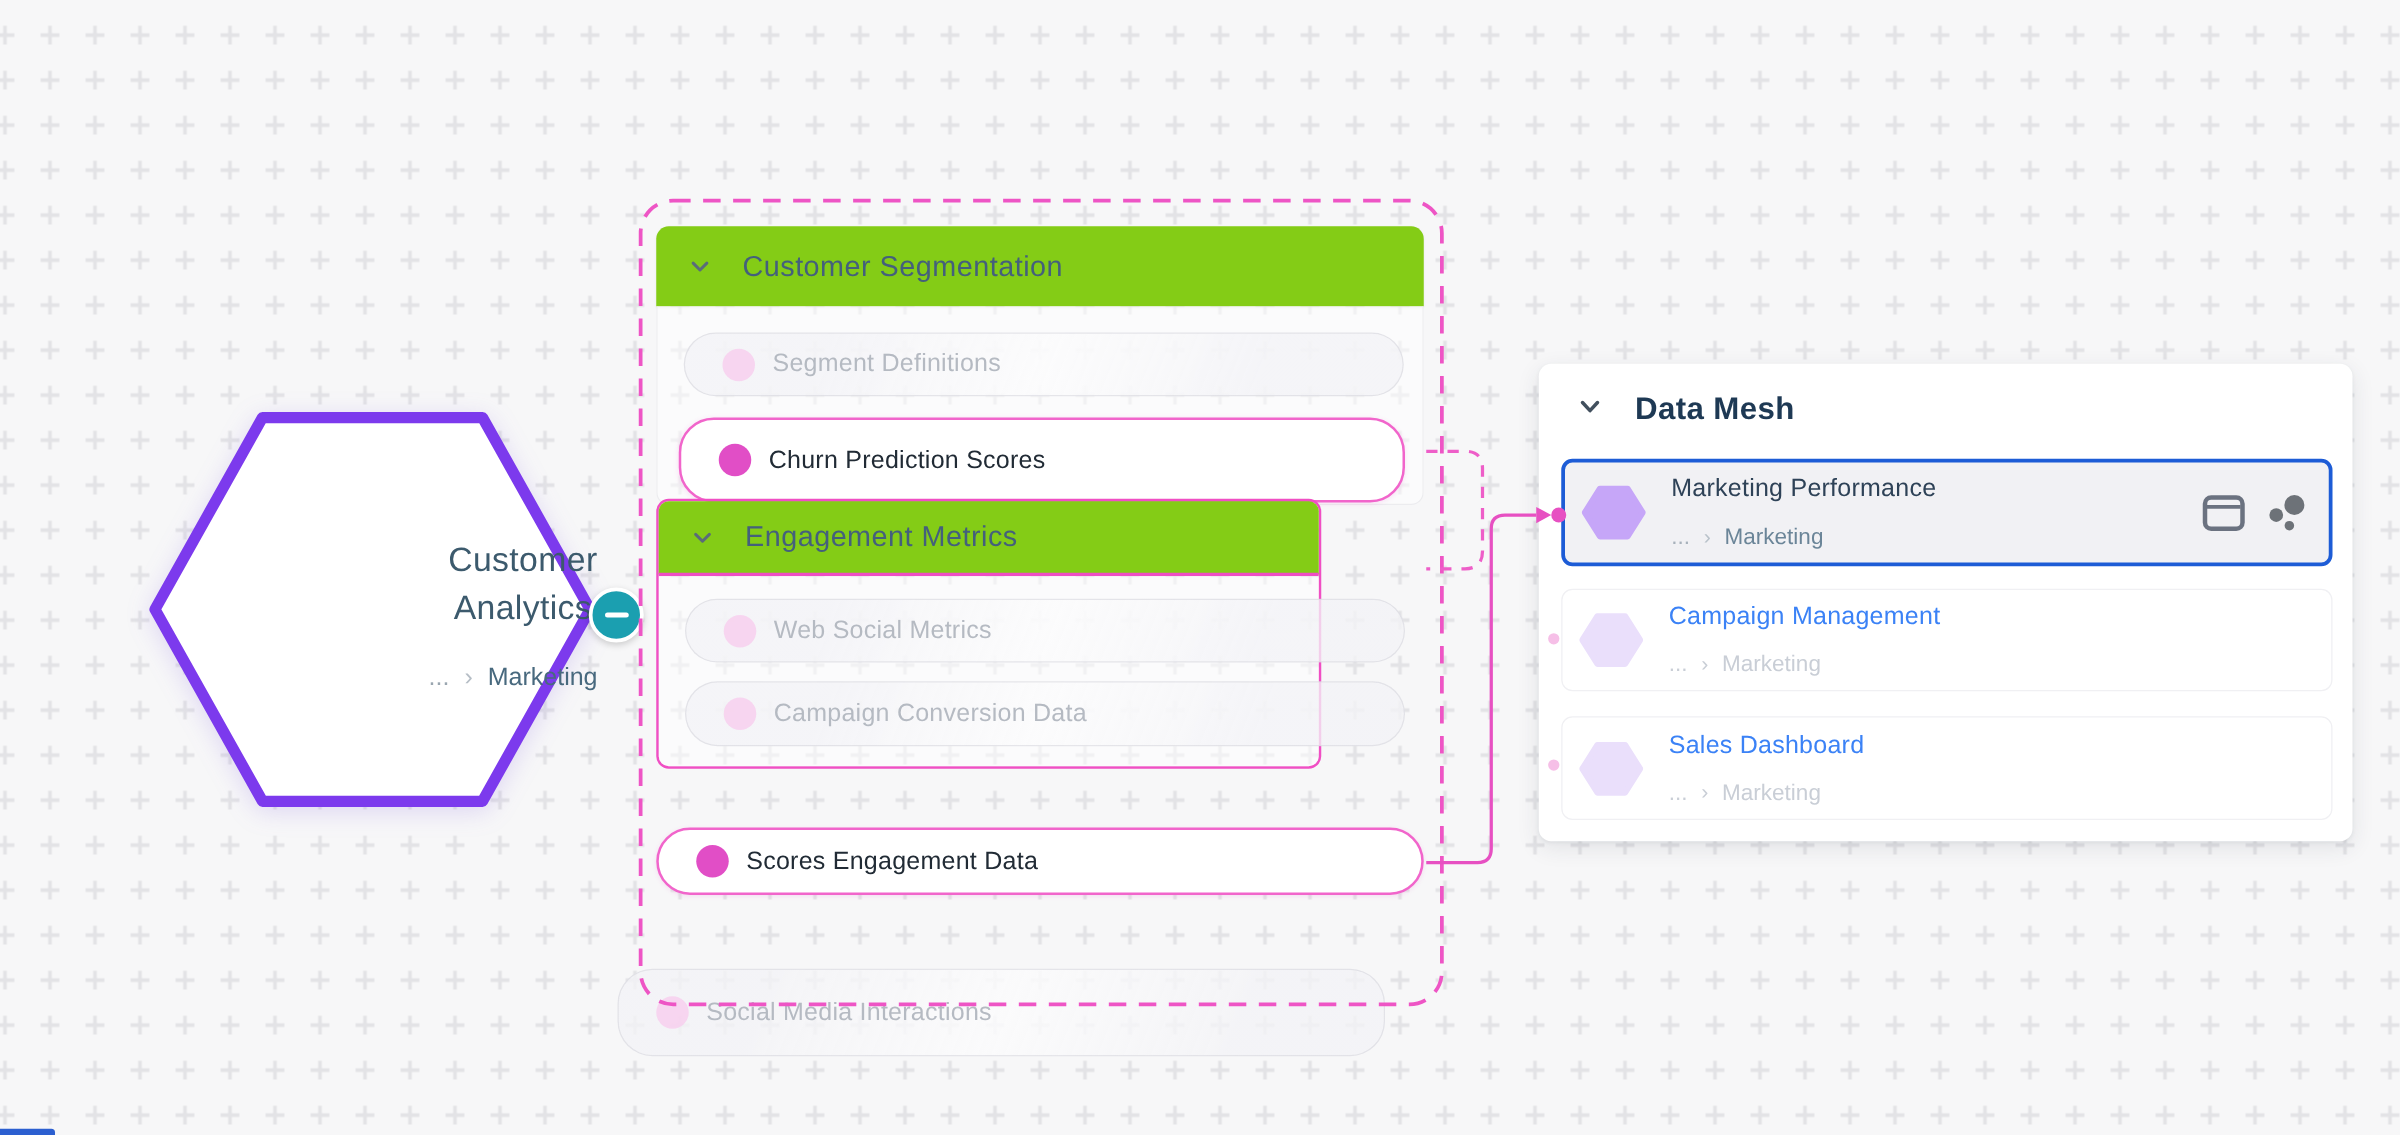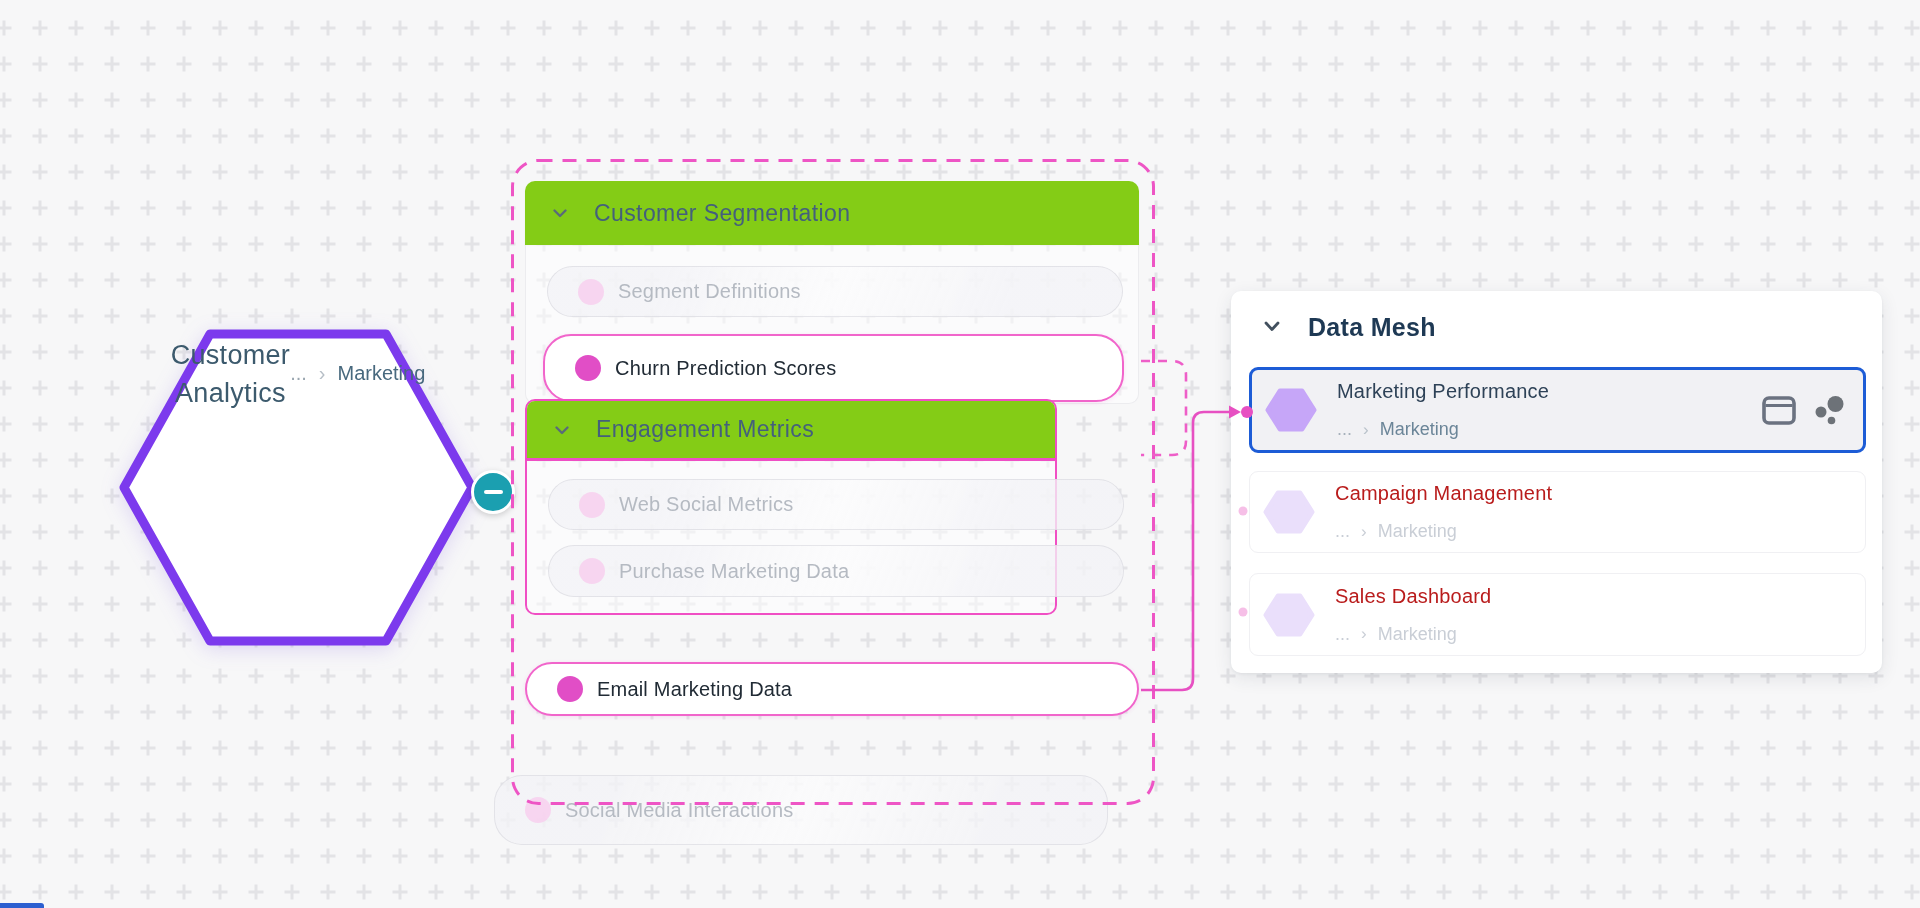--- a/index.html
+++ b/index.html
@@ -7,21 +7,21 @@
   body { font-family:"Liberation Sans", sans-serif; }
 
   .canvas { position:relative; width:1920px; height:908px; overflow:hidden; background:#f7f7f8; }
 
   svg.bg-grid { position:absolute; inset:0; z-index:0; }
   svg.overlay { position:absolute; inset:0; z-index:6; pointer-events:none; }
 
   
   .hex-node { position:absolute; left:118px; top:328px; width:360px; height:319px; z-index:2; }
   .hex-node svg.hex-shape { position:absolute; inset:0; filter:drop-shadow(0 4px 10px rgba(110,70,220,.18)); }
-  .hex-content { position:absolute; inset:0; display:flex; flex-direction:row; align-items:flex-start; justify-content:center; padding-top:8px; }
+  .hex-content { position:absolute; inset:0; display:flex; flex-direction:column; align-items:flex-end; justify-content:center; padding-top:8px; }
   .hex-title { font-size:27px; line-height:38px; font-weight:500; color:#3c5a6d; letter-spacing:.3px; text-align:center; }
   .hex-crumb { margin-top:26px; display:flex; align-items:center; gap:12px; font-size:20px; }
   .crumb-ellipsis { color:#9aa6b0; }
   .crumb-sep { color:#b6bec6; font-size:20px; }
   .hex-crumb .crumb-path { color:#48697e; }
 
   .collapse-btn { position:absolute; left:471px; top:470px; width:44px; height:44px; border-radius:50%;
     background:#1b9fb0; border:3px solid #ffffff; box-shadow:0 2px 6px rgba(0,0,0,.18);
     display:flex; align-items:center; justify-content:center; z-index:4; cursor:pointer; }
   .minus-bar { width:19px; height:4.5px; background:#ffffff; border-radius:2px; }
@@ -73,21 +73,21 @@
   .mesh-row.dim-1    { top:180px; height:82px; background:rgba(255,255,255,.65); border:1px solid #f0f0f3; }
   .mesh-row.dim-2    { top:282px; height:83px; background:rgba(255,255,255,.65); border:1px solid #f0f0f3; }
 
   .mesh-hex { margin-left:13px; flex:none; display:flex; }
   .mesh-text { margin-left:20px; display:flex; flex-direction:column; gap:16px; }
   .mesh-row-title { font-size:20px; font-weight:500; color:#2e4257; letter-spacing:.2px; }
   .mesh-crumb { display:flex; align-items:center; gap:11px; font-size:18px; }
   .mesh-crumb .crumb-ellipsis { color:#a7b1bb; }
   .mesh-crumb .crumb-sep { color:#b9c2ca; font-size:17px; }
   .mesh-crumb .crumb-path { color:#6b8598; }
-  .mesh-row.dimmed .mesh-row-title { color:#b91c1c; }
+  .mesh-row.dimmed .mesh-row-title { color:#3b82f6; }
   .mesh-row.dimmed .mesh-crumb .crumb-ellipsis,
   .mesh-row.dimmed .mesh-crumb .crumb-sep,
   .mesh-row.dimmed .mesh-crumb .crumb-path { color:#c9ced6; }
   .row-actions { margin-left:auto; margin-right:16px; display:flex; align-items:center; gap:16px; }
   .row-actions .icon-btn { display:flex; cursor:pointer; }
 
   
   .edge-fragment { position:absolute; left:0; bottom:0; width:44px; height:5px; background:#2c5fd0;
     border-radius:0 3px 0 0; z-index:2; }
 </style>
@@ -156,28 +156,28 @@
       </span>
       <span class="group-label">Engagement Metrics</span>
     </div>
     <div class="group-body">
       <div class="pill dimmed pill-1">
         <span class="dot"></span>
         <span class="pill-label">Web Social Metrics</span>
       </div>
       <div class="pill dimmed pill-2">
         <span class="dot"></span>
-        <span class="pill-label">Purchase Marketing Data</span>
+        <span class="pill-label">Campaign Conversion Data</span>
       </div>
     </div>
   </div>
 
   <div class="pill active standalone-1">
     <span class="dot"></span>
-    <span class="pill-label">Email Marketing Data</span>
+    <span class="pill-label">Scores Engagement Data</span>
   </div>
   <div class="pill dimmed standalone-2">
     <span class="dot"></span>
     <span class="pill-label">Social Media Interactions</span>
   </div>
 
   <div class="mesh-panel">
     <div class="mesh-header">
       <span class="chev">
         <svg width="22" height="22" viewBox="0 0 22 22">

